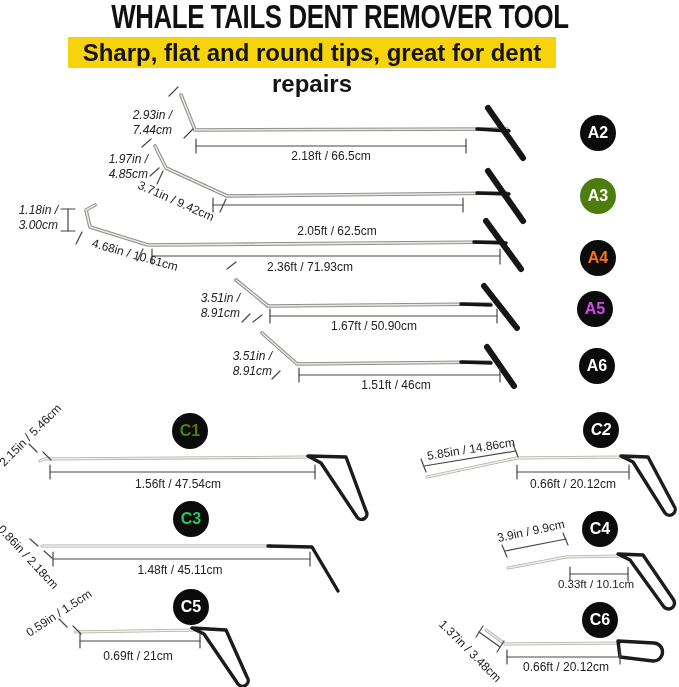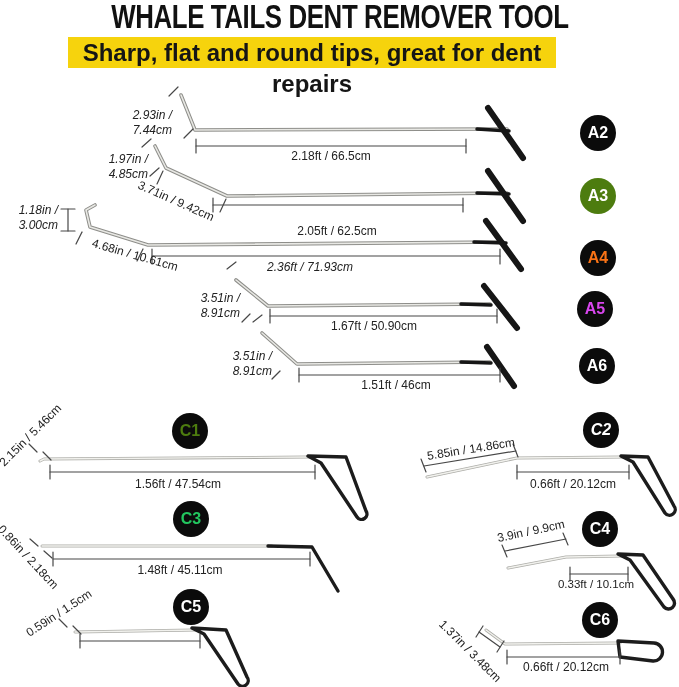--- a/index.html
+++ b/index.html
@@ -209,21 +209,21 @@
   </div>
   <div class="lbl rot" style="left:120px;top:194px;width:112px;transform:rotate(24deg);">3.71in / 9.42cm</div>
   <div class="dim" style="left:247px;top:208px;margin-top:16px;">2.05ft / 62.5cm</div>
   <div class="badge" style="left: 580px; top: 178px; background: #4d7c0f; color: rgb(255, 255, 255);">A3</div>
 
   <div class="lbl tip2" style="left:0px;top:203px;width:58px;">
     <div>1.18in /</div>
     <div>3.00cm</div>
   </div>
   <div class="lbl rot" style="left:72px;top:248px;width:126px;transform:rotate(16deg);">4.68in / 10.61cm</div>
-  <div class="dim" style="left:220px;top:260px;font-style:italic;">2.36ft / 71.93cm</div>
+  <div class="dim" style="left:220px;top:260px;">2.36ft / 71.93cm</div>
   <div class="badge" style="left: 580px; top: 240px; background: rgb(11, 11, 11); color: #f97316;">A4</div>
 
   <div class="lbl tip2" style="left:164px;top:291px;width:76px;">
     <div>3.51in /</div>
     <div>8.91cm</div>
   </div>
   <div class="dim" style="left:284px;top:319px;">1.67ft / 50.90cm</div>
   <div class="badge" style="left: 577px; top: 291px; background: rgb(11, 11, 11); color: #d946ef;">A5</div>
 
   <div class="lbl tip2" style="left:196px;top:349px;width:76px;">
@@ -244,18 +244,19 @@
   <div class="badge" style="left: 173px; top: 501px; background: rgb(11, 11, 11); color: #22c55e;">C3</div>
   <div class="lbl rot" style="left:-30px;top:550px;width:116px;transform:rotate(47deg);">0.86in / 2.18cm</div>
   <div class="dim" style="left:90px;top:563px;">1.48ft / 45.11cm</div>
 
   <div class="badge" style="left: 582px; top: 511px; background: rgb(11, 11, 11); color: rgb(255, 255, 255); text-align: right;">C4</div>
   <div class="lbl rot" style="left:470px;top:524px;width:122px;transform:rotate(-12deg);">3.9in / 9.9cm</div>
   <div class="dim" style="left:506px;top:578px;font-size:11.5px;">0.33ft / 10.1cm</div>
 
   <div class="badge" style="left: 173px; top: 589px; background: rgb(11, 11, 11); color: rgb(255, 255, 255);">C5</div>
   <div class="lbl rot" style="left:2px;top:606px;width:114px;transform:rotate(-33deg);">0.59in / 1.5cm</div>
+  <div class="dim" style="left:48px;top:649px;">0.69ft / 21cm</div>
 
   <div class="badge" style="left: 582px; top: 602px; background: rgb(11, 11, 11); color: rgb(255, 255, 255);">C6</div>
   <div class="lbl rot" style="left:412px;top:644px;width:116px;transform:rotate(45deg);">1.37in / 3.48cm</div>
   <div class="dim" style="left:476px;top:660px;">0.66ft / 20.12cm</div>
 
 </div>
 
 </body></html>

